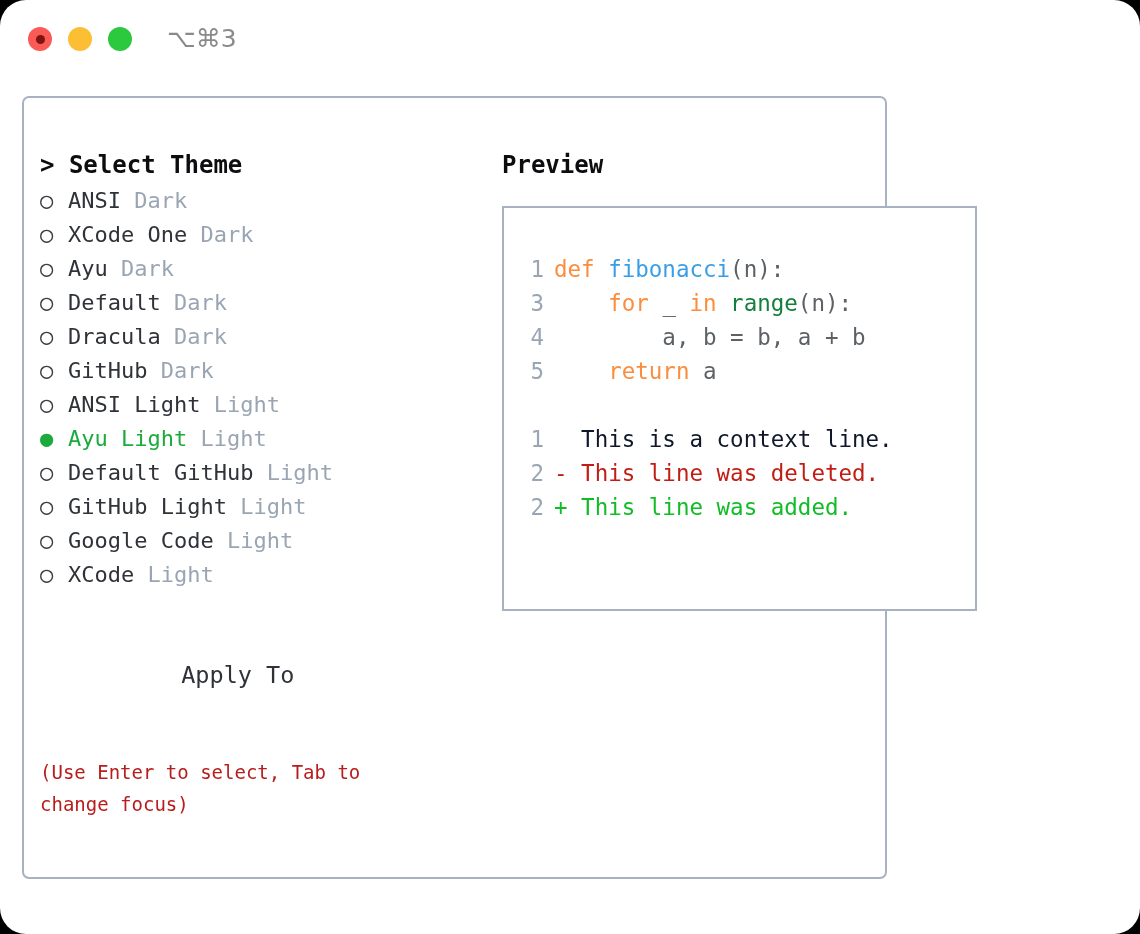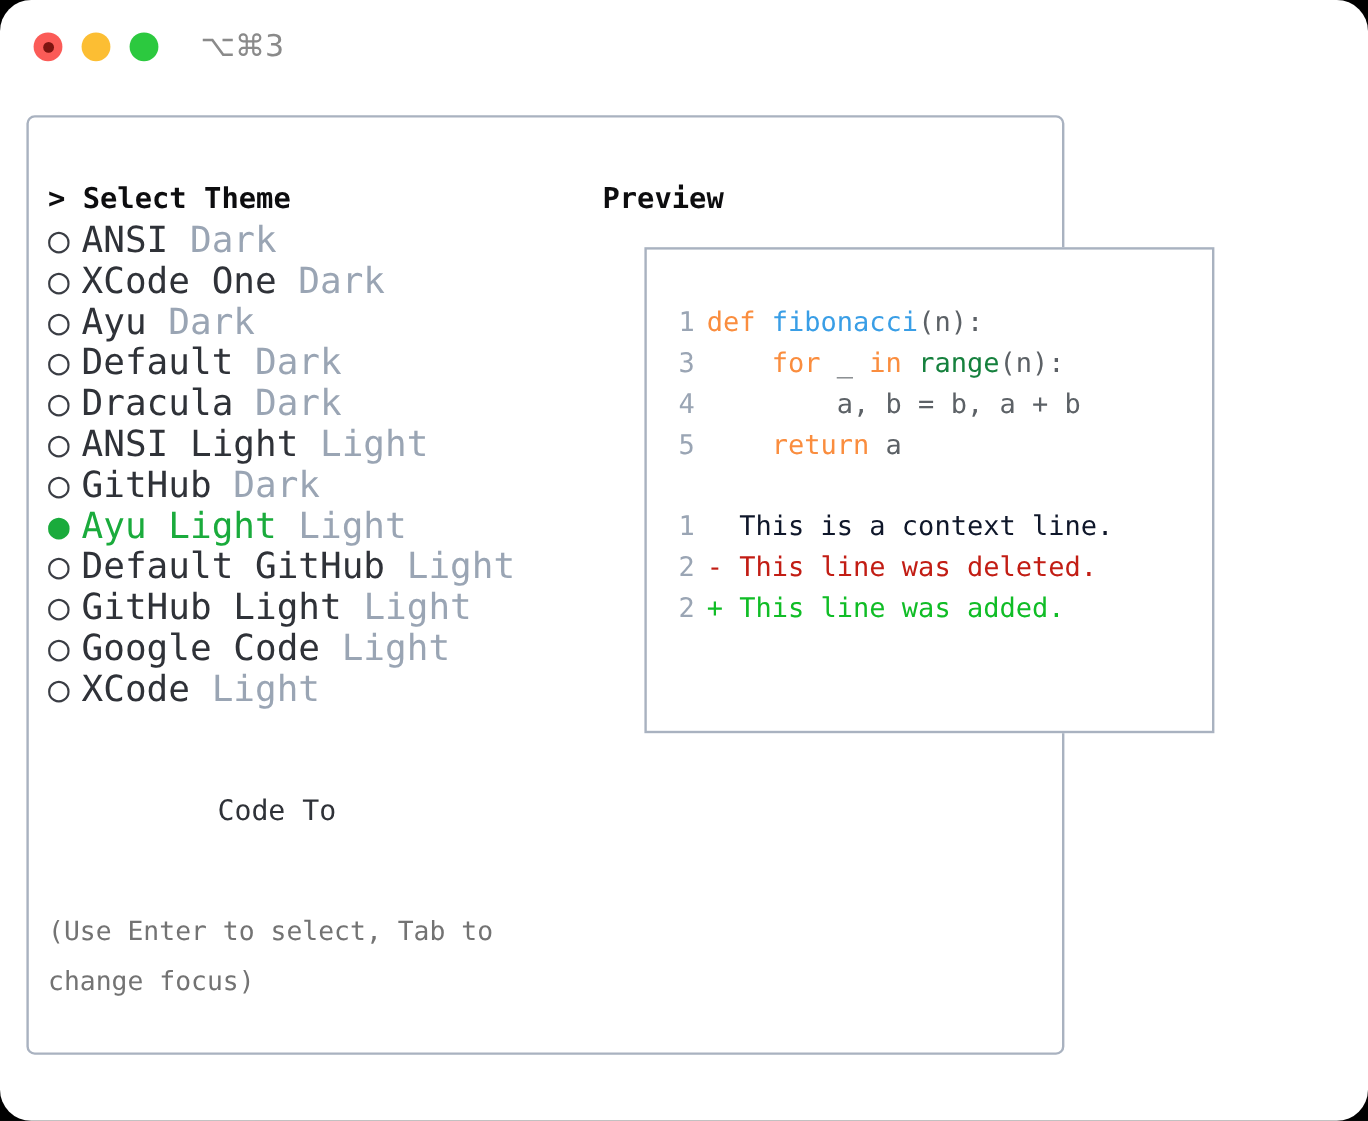--- a/index.html
+++ b/index.html
@@ -83,21 +83,21 @@
   }
 
   
   .left-col {
     position: absolute;
     left: 16px;
     top: 48px;
     width: 440px;
   }
   .tui-line {
-    font-size: 30px;
+    font-size: 22px;
     line-height: 34px;
     white-space: pre;
     color: #2f3238;
   }
   .heading {
     font-weight: bold;
     color: #0d0d0f;
     font-size: 24px;
     line-height: 38px;
   }
@@ -113,23 +113,23 @@
 
   .section-gap { height: 32px; }
   .apply-heading {
     font-size: 23.5px;
     line-height: 34px;
     color: #2f3238;
     white-space: pre;
   }
   .hint {
     margin-top: 30px;
-    font-size: 22px;
-    line-height: 42px;
-    color: #737373;
+    font-size: 19px;
+    line-height: 32px;
+    color: #b91c1c;
     width: 400px;
     white-space: pre-wrap;
   }
 
   
   .right-col {
     position: absolute;
     left: 478px;
     top: 48px;
     width: 500px;
@@ -142,21 +142,20 @@
     white-space: pre;
   }
   .code-box {
     margin-top: 22px;
     width: 475px;
     height: 405px;
     border: 2px solid #a9b2c0;
     box-sizing: border-box;
     background: #ffffff;
     position: relative;
-    margin-left: 35px;
   }
   .code-inner {
     position: absolute;
     left: 14px;
     top: 44px;
     right: 8px;
   }
   .code-line {
     font-size: 22.5px;
     line-height: 34px;
@@ -200,33 +199,33 @@
     <div class="left-col">
 
       <div class="tui-line heading">&gt; Select Theme</div>
 
       <div id="theme-list">
           <div class="tui-line row"><span class="marker">○</span><span class="label-name">ANSI </span><span class="label-variant">Dark</span></div>
           <div class="tui-line row"><span class="marker">○</span><span class="label-name">XCode One </span><span class="label-variant">Dark</span></div>
           <div class="tui-line row"><span class="marker">○</span><span class="label-name">Ayu </span><span class="label-variant">Dark</span></div>
           <div class="tui-line row"><span class="marker">○</span><span class="label-name">Default </span><span class="label-variant">Dark</span></div>
           <div class="tui-line row"><span class="marker">○</span><span class="label-name">Dracula </span><span class="label-variant">Dark</span></div>
+          <div class="tui-line row"><span class="marker">○</span><span class="label-name">GitHub </span><span class="label-variant">Dark</span></div>
           <div class="tui-line row"><span class="marker">○</span><span class="label-name">ANSI Light </span><span class="label-variant">Light</span></div>
-          <div class="tui-line row"><span class="marker">○</span><span class="label-name">GitHub </span><span class="label-variant">Dark</span></div>
           <div class="tui-line row selected"><span class="marker">●</span><span class="label-name">Ayu Light </span><span class="label-variant">Light</span></div>
           <div class="tui-line row"><span class="marker">○</span><span class="label-name">Default GitHub </span><span class="label-variant">Light</span></div>
           <div class="tui-line row"><span class="marker">○</span><span class="label-name">GitHub Light </span><span class="label-variant">Light</span></div>
           <div class="tui-line row"><span class="marker">○</span><span class="label-name">Google Code </span><span class="label-variant">Light</span></div>
           <div class="tui-line row"><span class="marker">○</span><span class="label-name">XCode </span><span class="label-variant">Light</span></div>
         </div>
 
       <div class="section-gap"></div>
 
       <div class="apply-heading">
-        <span class="marker"> </span><span>Code To</span>
+        <span class="marker"> </span><span>Apply To</span>
       </div>
 
 
       <div class="hint">(Use Enter to select, Tab to change focus)</div>
     </div>
 
     <div class="right-col">
       <div class="preview-title">Preview</div>
 
       <div class="code-box">

